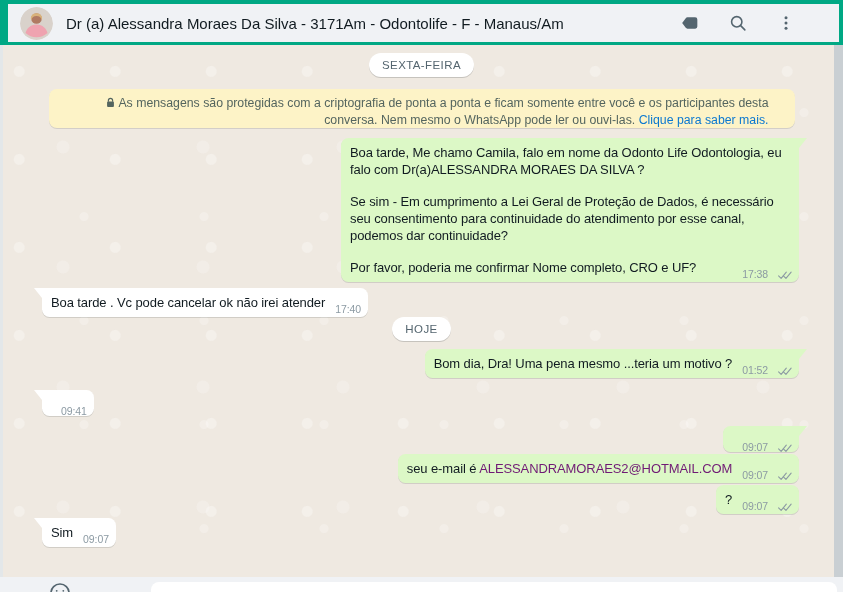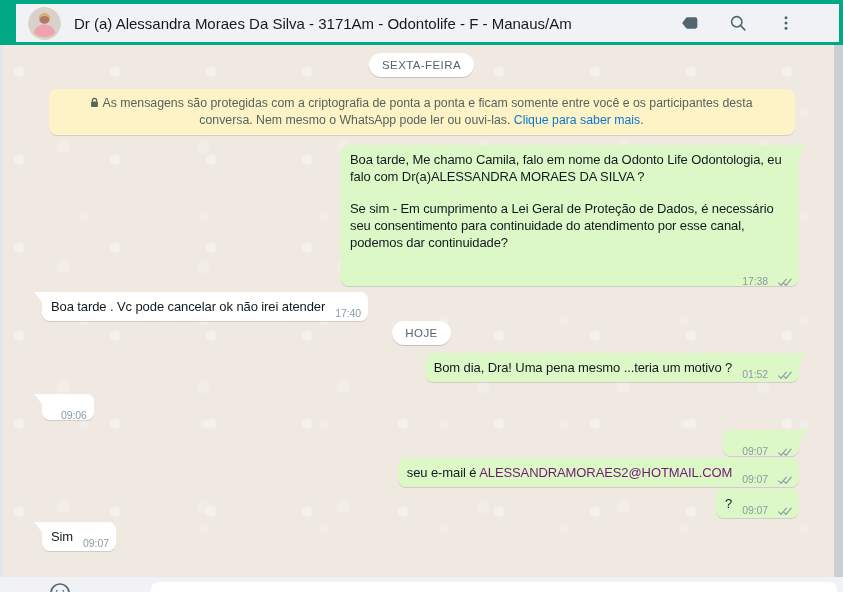--- a/index.html
+++ b/index.html
@@ -2,21 +2,21 @@
 <html><head>
 <meta charset="utf-8">
 <style>
   * { box-sizing: border-box; margin: 0; padding: 0; }
   html,body { width:843px; height:592px; }
   body { font-family: "Liberation Sans", sans-serif; color:#111b21; }
 
   .page { position:relative; width:843px; height:592px; overflow:hidden; background:#efe9e1; }
 
   
-  .header-frame { position:absolute; top:0; left:0; right:0; height:45px; background:#00a884; padding:4px 4px 3px 16px; z-index:5; }
+  .header-frame { position:absolute; top:0; left:0; right:0; height:45px; background:#00a884; padding:4px 4px 3px 8px; z-index:5; }
   .chat-header { display:flex; align-items:center; height:38px; background:#f0f2f5; padding:0 16px 0 12px; }
   .avatar { width:33px; height:33px; border-radius:50%; overflow:hidden; flex:0 0 33px; cursor:pointer; }
   .title { margin-left:13px; font-size:15px; color:#111b21; flex:1 1 auto; white-space:nowrap; overflow:hidden; }
   .hdr-actions { display:flex; align-items:center; gap:26px; margin-right:26px; }
   .icon-btn { width:22px; height:22px; display:flex; align-items:center; justify-content:center; cursor:pointer; color:#54656f; }
 
   
   .chat-area { position:absolute; top:45px; left:0; right:0; bottom:15px; overflow:hidden;
       background-color:#efe9e1;
       background-image:
@@ -27,21 +27,21 @@
   .left-strip { position:absolute; left:0; top:0; bottom:0; width:3px; background:#e3e7e9; }
   .scrollbar { position:absolute; right:0; top:0; bottom:0; width:9px; background:#c9cfd3; cursor:pointer; }
 
   .flow { position:relative; padding-top:8px; }
 
   .pill-row { display:flex; justify-content:center; }
   .pill { background:#ffffff; color:#54656f; font-size:11.5px; letter-spacing:.4px; padding:6px 13px;
       border-radius:12px; box-shadow:0 1px .5px rgba(11,20,26,.18); text-transform:uppercase; }
 
   .banner-row { display:flex; justify-content:center; margin-top:12px; }
-  .banner { background:#fdf3c7; max-width:746px; border-radius:8px; padding:6px 26px 7px 26px; text-align:center;
+  .banner { background:#fdf3c7; max-width:746px; border-radius:8px; padding:6px 26px 0 26px; text-align:right;
       font-size:12.3px; line-height:16px; color:#54655f; box-shadow:0 1px .5px rgba(11,20,26,.12); cursor:pointer; }
   .banner .lock { display:inline-block; vertical-align:-1px; margin-right:3px; }
   .banner .link { color:#0b78d0; cursor:pointer; }
 
   .row { display:flex; padding:0 44px 0 42px; }
   .row.in  { justify-content:flex-start; }
   .row.out { justify-content:flex-end; }
 
   .bubble { position:relative; max-width:65%; border-radius:7.5px; padding:6px 9px 6px 9px;
       font-size:13px; line-height:17px; letter-spacing:-0.1px;
@@ -136,21 +136,21 @@
       <div class="row out mt10">
         <div class="bubble out tail wide">
           <p>Boa tarde, Me chamo Camila, falo em nome da Odonto Life Odontologia, eu falo com Dr(a)ALESSANDRA MORAES DA SILVA ?</p>
           <p>Se sim - Em cumprimento a Lei Geral de Proteção de Dados, é necessário seu consentimento para continuidade do atendimento por esse canal, podemos dar continuidade?</p>
           <p><span class="meta">
                 <span>17:38</span>
                 <svg class="ticks" width="15" height="10" viewBox="0 0 16 11" fill="none" stroke="#8c9aa3" stroke-width="1.2" stroke-linecap="round" stroke-linejoin="round">
                   <path d="M1.5 6.5 4.3 9.3 10 2.3"></path>
                   <path d="M6.8 6.5 9.6 9.3 15.3 2.3"></path>
                 </svg>
-              </span></p>
+              </span><span>Por favor, poderia me confirmar Nome completo, CRO e UF?</span></p>
         </div>
       </div>
 
       <div class="row in mt6">
         <div class="bubble in tail">
           <p><span class="meta">
                 <span>17:40</span>
               </span><span>Boa tarde . Vc pode cancelar ok não irei atender</span></p>
         </div>
       </div>
@@ -167,21 +167,21 @@
                   <path d="M1.5 6.5 4.3 9.3 10 2.3"></path>
                   <path d="M6.8 6.5 9.6 9.3 15.3 2.3"></path>
                 </svg>
               </span><span>Bom dia, Dra! Uma pena mesmo ...teria um motivo ?</span></p>
         </div>
       </div>
 
       <div class="row in mt12">
         <div class="bubble in tail">
           <p><span class="meta">
-                <span>09:06</span>
+                <span>09:41</span>
               </span></p>
         </div>
       </div>
 
       <div class="row out mt10">
         <div class="bubble out tail">
           <p><span class="meta">
                 <span>09:07</span>
                 <svg class="ticks" width="15" height="10" viewBox="0 0 16 11" fill="none" stroke="#8c9aa3" stroke-width="1.2" stroke-linecap="round" stroke-linejoin="round">
                   <path d="M1.5 6.5 4.3 9.3 10 2.3"></path>

